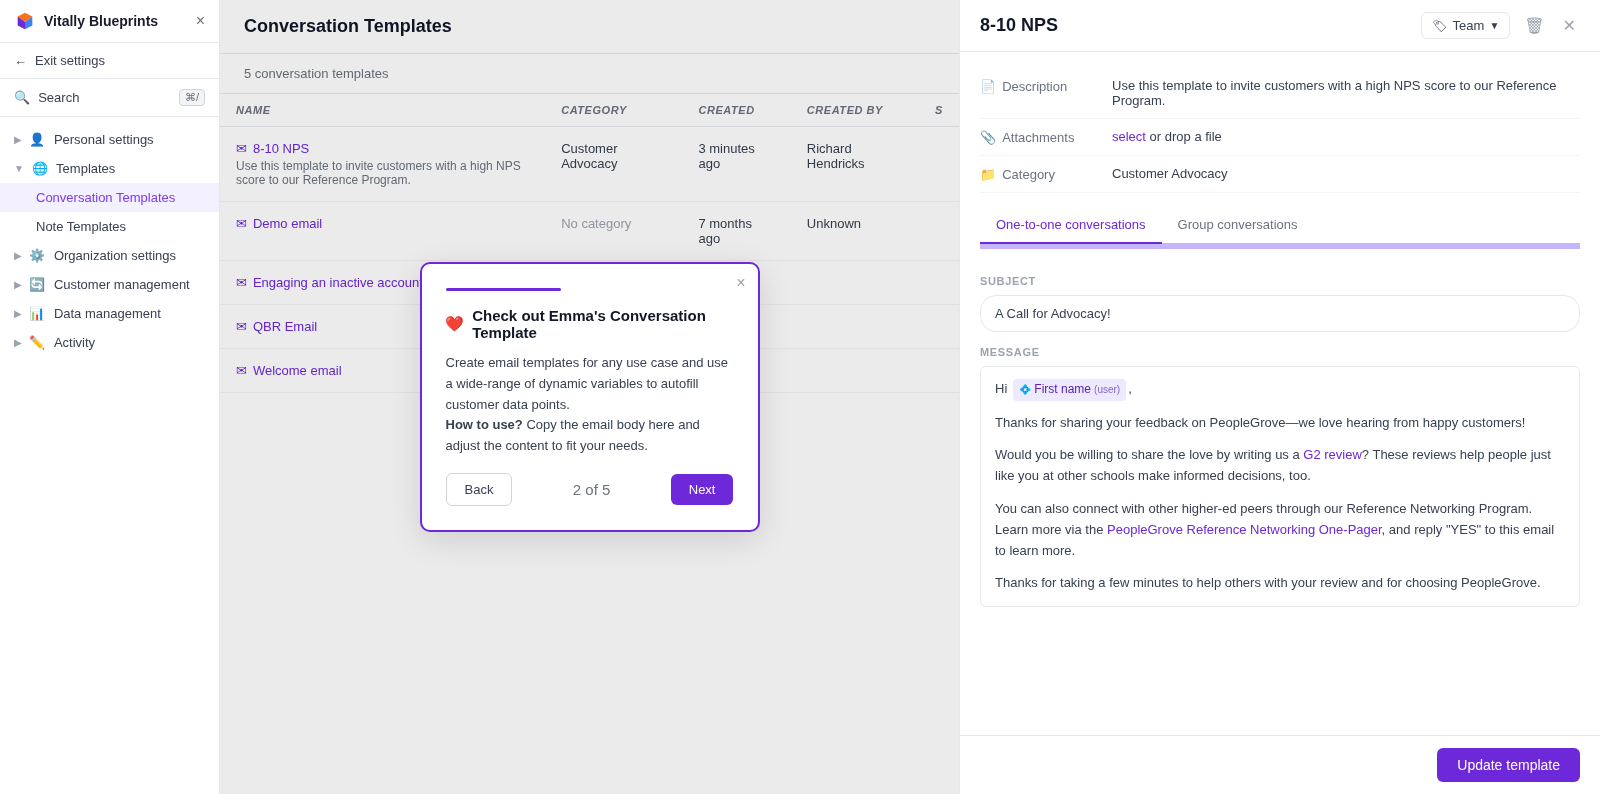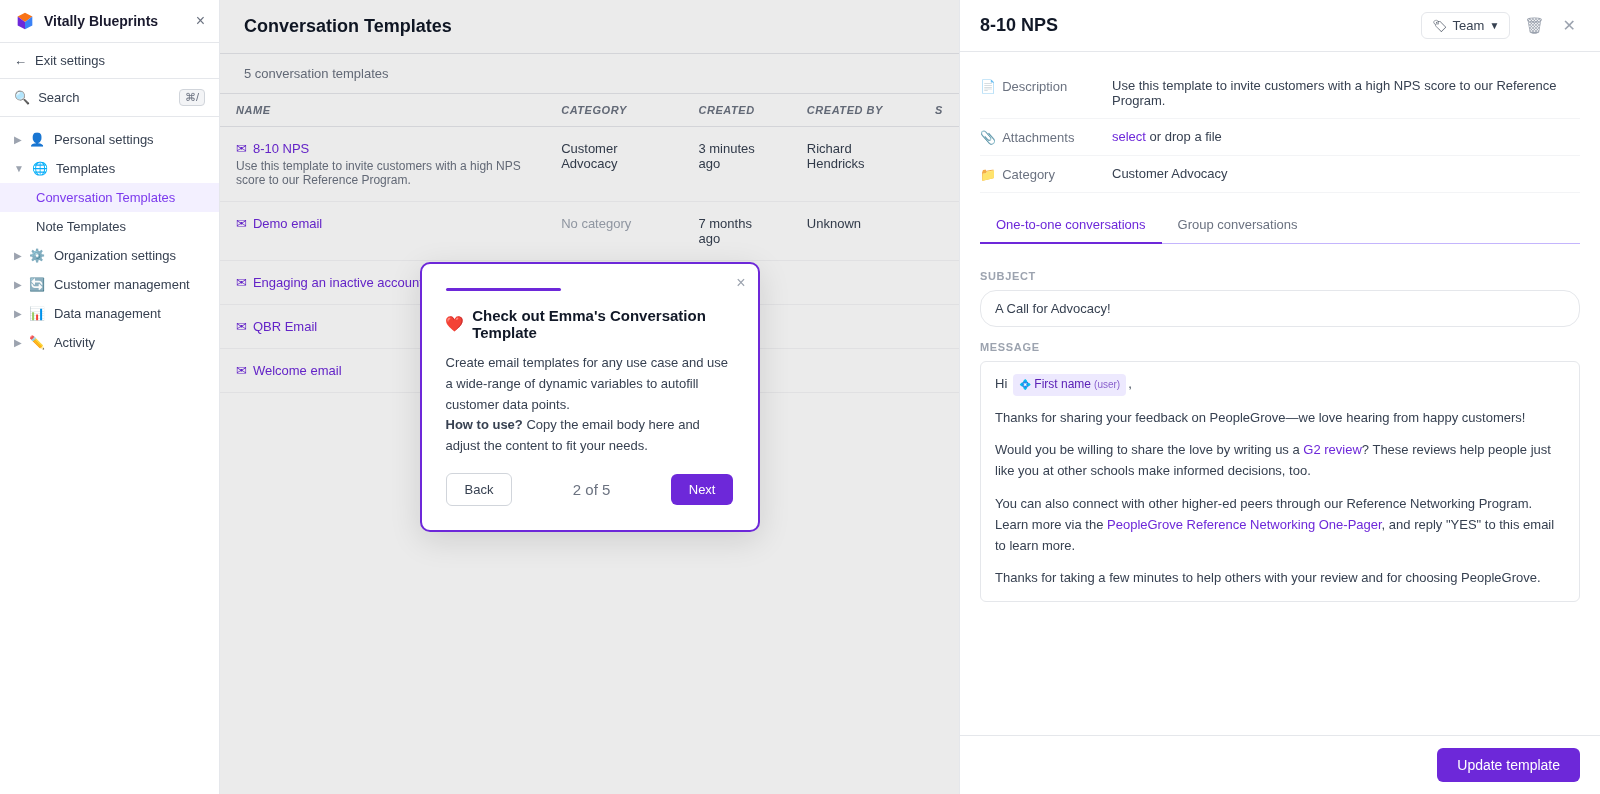--- a/index.html
+++ b/index.html
@@ -222,21 +222,21 @@
     }
     .rp-field-value {
       flex: 1;
       font-size: 13px;
       color: #374151;
     }
     .rp-link { color: #6d28d9; text-decoration: none; }
     .rp-tabs {
       display: flex;
       gap: 0;
-      border-bottom: 1px solid #c4b5fd;
+      border-bottom: 6px solid #c4b5fd;
       margin: 14px 0 0 0;
     }
     .rp-tab {
       padding: 10px 16px;
       font-size: 13px;
       cursor: pointer;
       color: #6b7280;
       border-bottom: 2px solid transparent;
       margin-bottom: -1px;
     }

